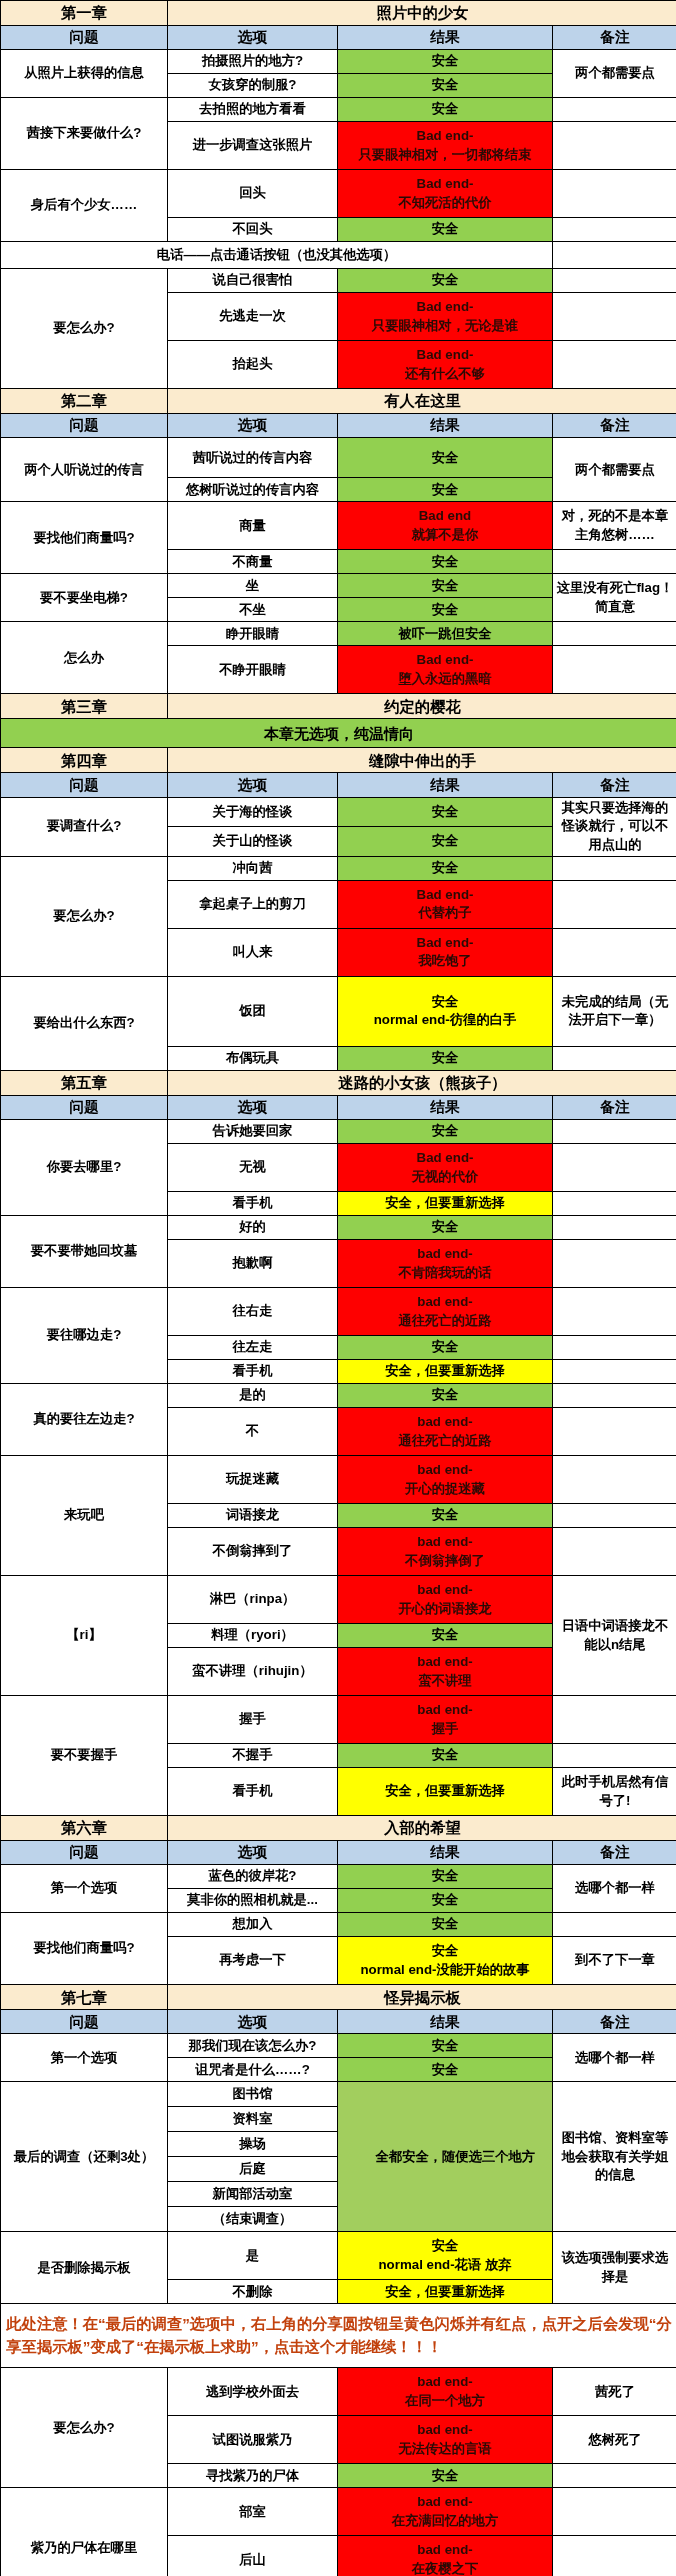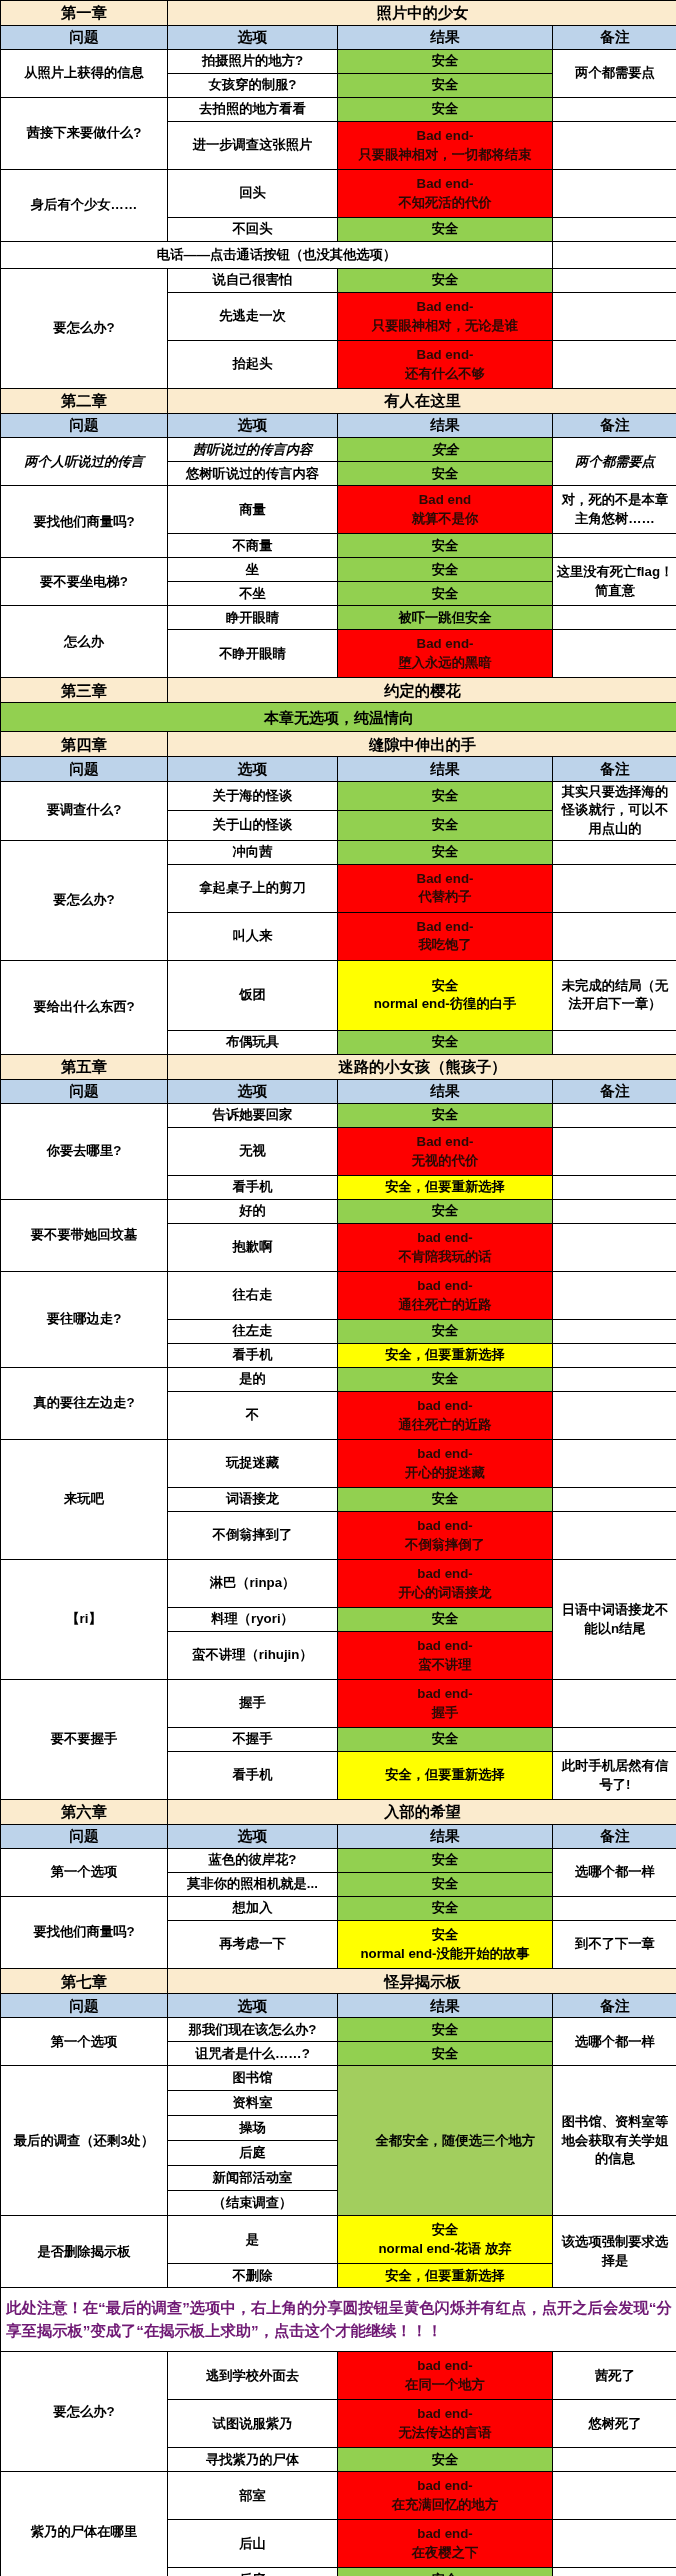--- a/index.html
+++ b/index.html
@@ -5,21 +5,21 @@
   html,body{margin:0;padding:0;background:#fff;}
   body{width:676px;font-family:"Liberation Sans","DejaVu Sans",sans-serif;}
   table{border-collapse:collapse;table-layout:fixed;width:676px;}
   col.c1{width:167px}col.c2{width:170px}col.c3{width:215px}col.c4{width:125px}
   td{border:0.7px solid #000;text-align:center;vertical-align:middle;
      font-size:13.3px;font-weight:600;color:#000;padding:1.3px 3.3px;
      white-space:pre-line;line-height:1.4;overflow:hidden;}
   tr.chapter td{background:#FBEBCE;font-size:15.3px;font-weight:700;}
   tr.colhead td{background:#BDD3EA;font-size:14.7px;font-weight:700;}
   tr.band td{background:#92D050;font-size:15px;font-weight:700;}
-  tr.notice td{color:#701a75;background:#fff;font-size:15.3px;font-weight:700;
+  tr.notice td{color:#c2410c;background:#fff;font-size:15.3px;font-weight:700;
      text-align:left;padding:4px 5.3px;line-height:1.5;}
   td.bg-green{background:#92D050;}
   td.bg-biggreen{background:#A2CE5E;padding-left:24px;}
   td.bg-red{background:#FE0000;color:#2a0a05;}
   td.bg-yellow{background:#FFFF00;}
 </style>
 </head>
 <body>
 
 <table>
@@ -99,21 +99,21 @@
       <tr class="chapter" style="height: 25px;">
         <td>第二章</td>
         <td colspan="3">有人在这里</td>
       </tr>
       <tr class="colhead" style="height: 23px;">
         <td>问题</td>
         <td>选项</td>
         <td>结果</td>
         <td>备注</td>
       </tr>
-      <tr style="height: 24px; font-style: italic;">
+      <tr style="height: 40px;">
         <td rowspan="2">两个人听说过的传言</td>
         <td>茜听说过的传言内容</td>
         <td class="bg-green">安全</td>
         <td rowspan="2">两个都需要点</td>
       </tr>
       <tr style="height: 24px;">
         <td>悠树听说过的传言内容</td>
         <td class="bg-green">安全</td>
       </tr>
       <tr style="height: 48px;">

